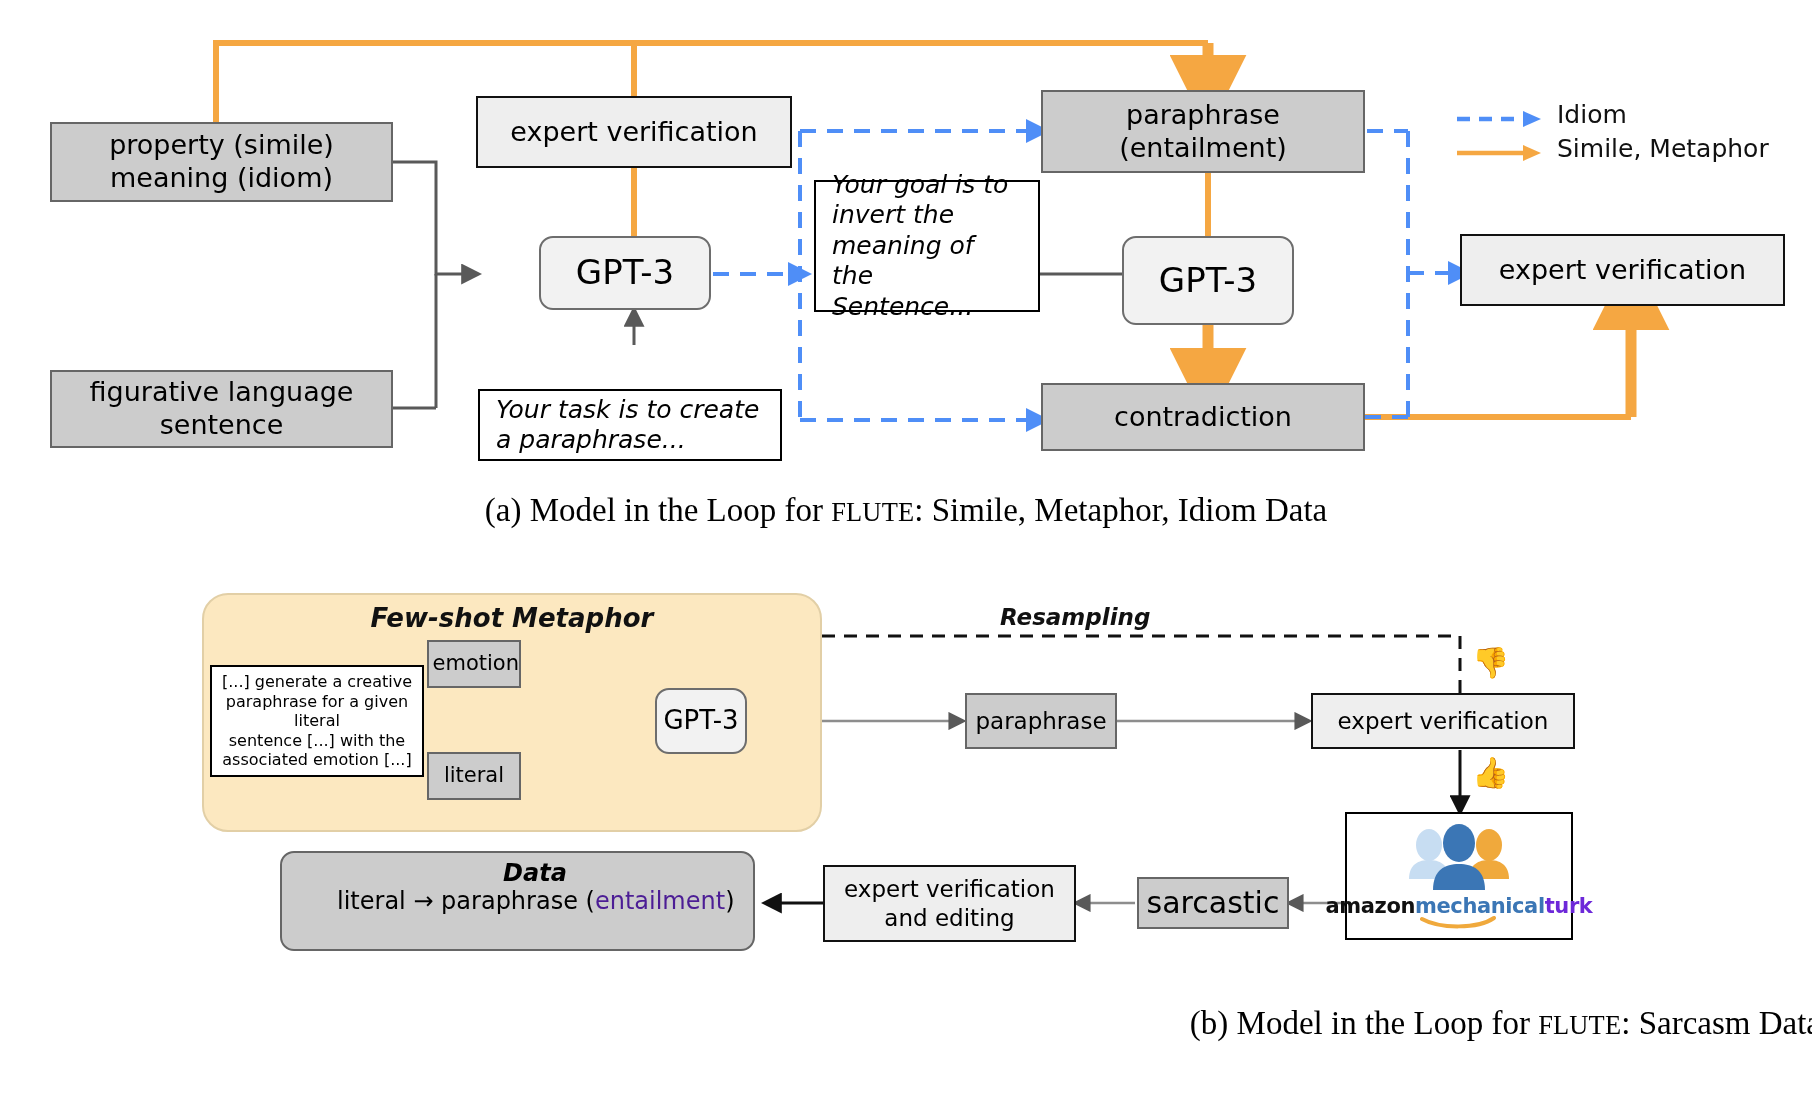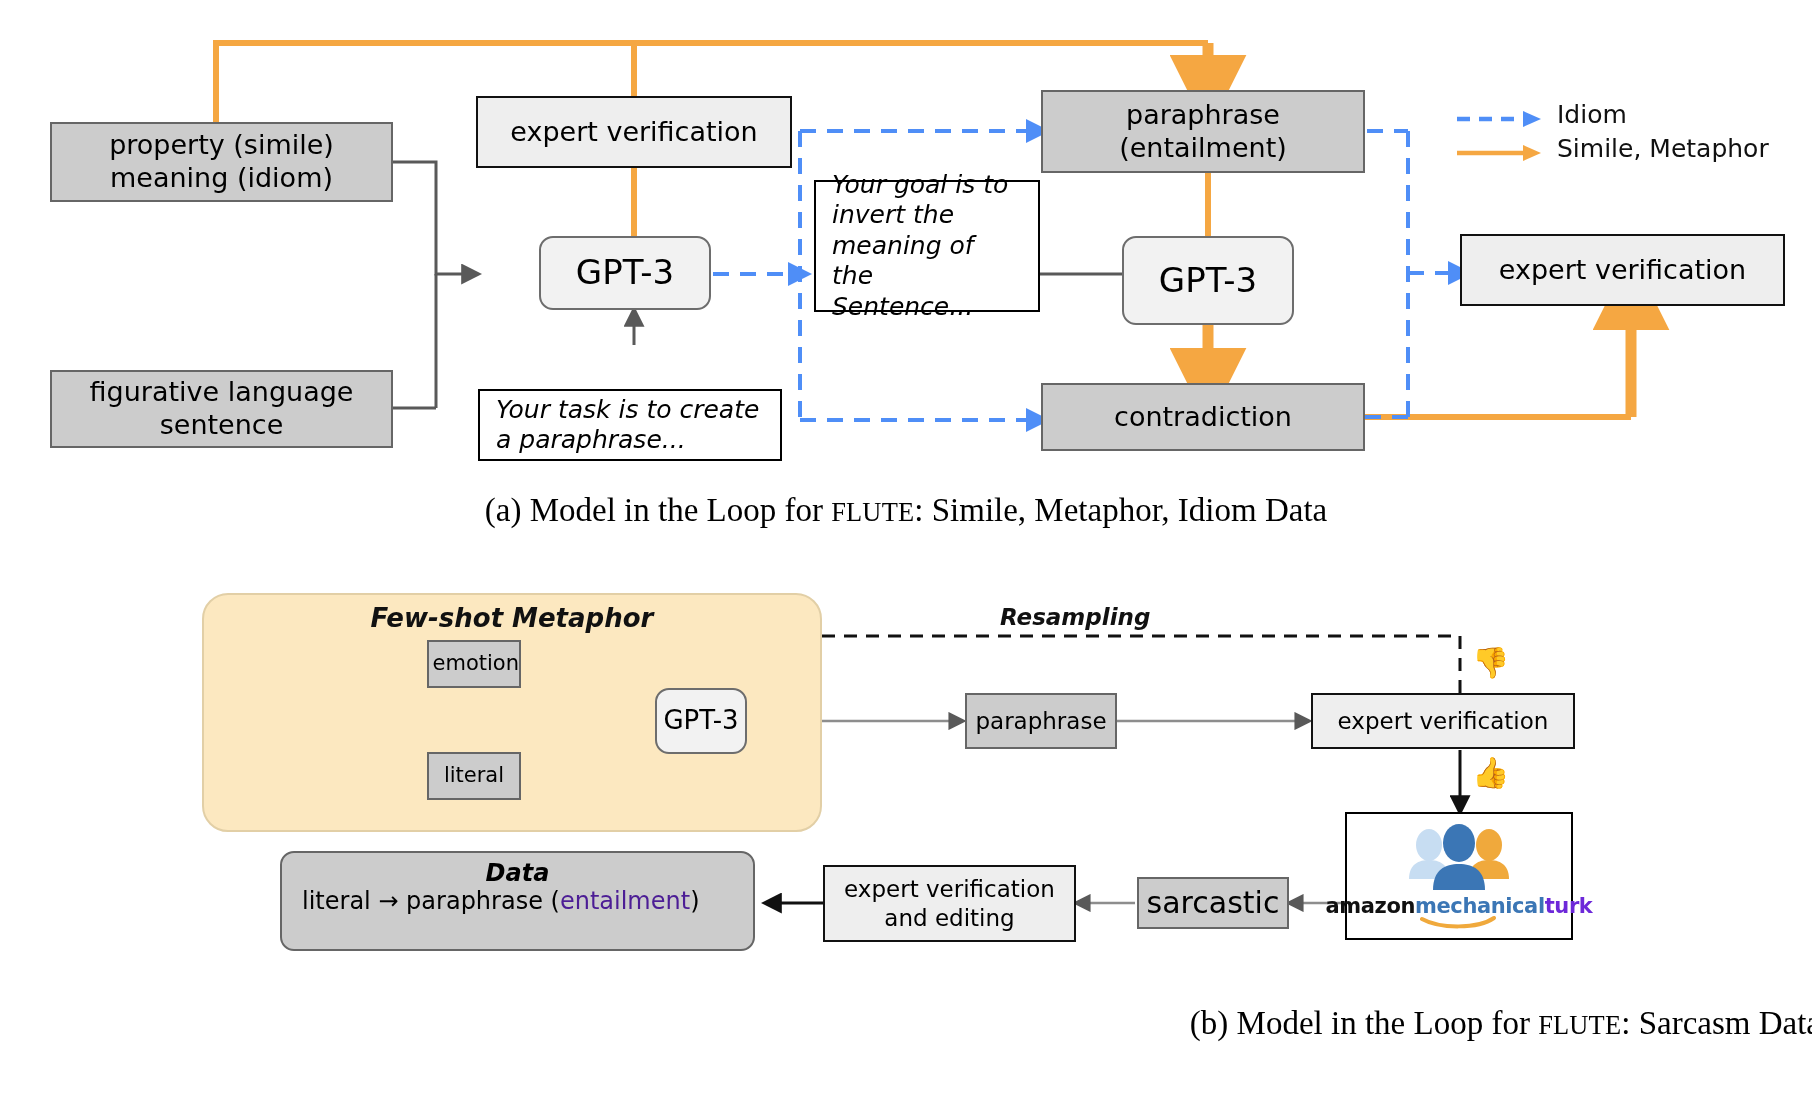--- a/index.html
+++ b/index.html
@@ -204,20 +204,28 @@
     </div>
   </div>
 
   <div class="caption" style="left:0;top:492px;font-size:33px;">
     <span>(a) Model in the Loop for </span><span class="sc">FLUTE</span><span>:  Simile, Metaphor, Idiom Data</span>
   </div>
 
   <div class="fs-panel" style="left:202px;top:593px;width:620px;height:239px;"></div>
   <div class="fs-title" style="left:202px;top:603px;width:620px;text-align:center;font-size:26px;">Few-shot Metaphor</div>
 
+  <div class="node white" style="left:210px;top:665px;width:214px;height:112px;font-size:16px;font-style:normal;padding:0 10px;">
+    <div>
+      <div>[...] generate a creative</div>
+      <div>paraphrase for a given literal</div>
+      <div>sentence [...] with the</div>
+      <div>associated emotion [...]</div>
+    </div>
+  </div>
 
   <div class="node grey" style="left:427px;top:640px;width:94px;height:48px;font-size:21px;justify-content:flex-end;">
     <span>emotion</span>
   </div>
 
   <div class="node grey" style="left:427px;top:752px;width:94px;height:48px;font-size:21px;">
     <span>literal</span>
   </div>
 
   <div class="node model" style="left:655px;top:688px;width:92px;height:66px;font-size:26px;">
@@ -258,21 +266,21 @@
     <span>sarcastic</span>
   </div>
 
   <div class="node light" style="left:823px;top:865px;width:253px;height:77px;font-size:23px;">
     <div>
       <div>expert verification</div>
       <div>and editing</div>
     </div>
   </div>
 
-  <div class="data-box" style="left:280px;top:851px;width:475px;height:100px;font-size:24px;">
+  <div class="data-box" style="left:280px;top:851px;width:475px;height:100px;font-size:24px;padding-left:35px;">
     <span class="data-title">Data</span>
     <span class="data-line">
       <span>literal → paraphrase (</span><span class="green">entailment</span><span>)</span>
     </span>
   </div>
 
   <div class="caption" style="left:9px;top:1005px;font-size:33px;text-align:right;">
     <span>(b) Model in the Loop for </span><span class="sc">FLUTE</span><span>:  Sarcasm Data</span>
   </div>
 

